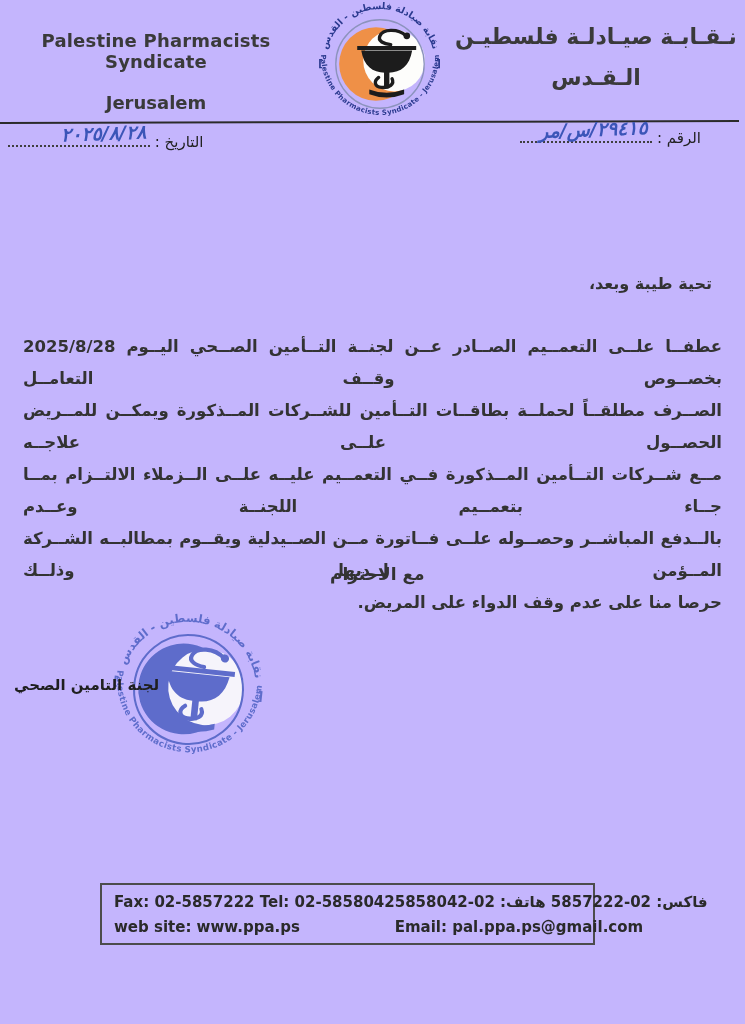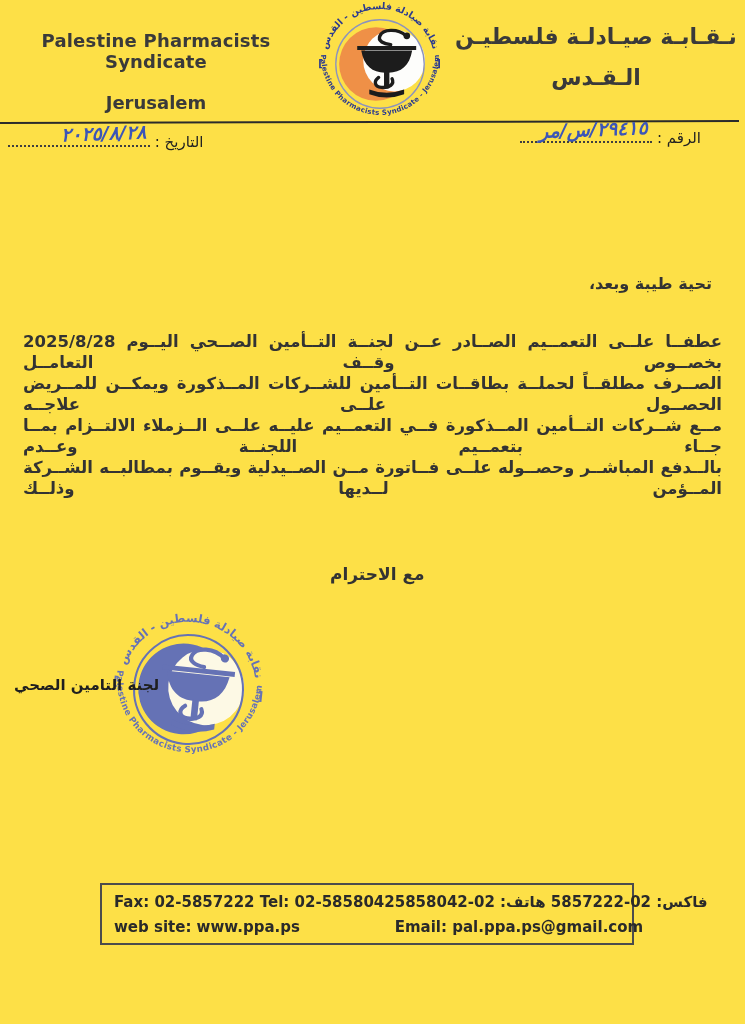--- a/index.html
+++ b/index.html
@@ -1,18 +1,18 @@
 <!DOCTYPE html>
 <html lang="ar"><head>
 <meta charset="utf-8">
 <style>
   html,body{margin:0;padding:0;background:#e8e8e8;}
   .page{
     position:relative;width:745px;height:1024px;margin:0 auto;
-    background:#fde047;overflow:hidden;
+    background:#c4b5fd;overflow:hidden;
     font-family:"DejaVu Sans","Liberation Sans",sans-serif;
     color:#2d2d2d;
   }
   
   .org-en{position:absolute;left:10px;top:30px;width:292px;text-align:center;}
   .org-en .l1{font-size:18px;font-weight:bold;color:#3a3a3a;letter-spacing:.2px;}
   .org-en .l2{font-size:18px;font-weight:bold;color:#3a3a3a;margin-top:20px;}
   .org-ar{position:absolute;left:455px;top:24px;width:282px;text-align:center;direction:rtl;}
   .org-ar .l1{font-size:22px;font-weight:bold;color:#3a3a3a;}
   .org-ar .l2{font-size:22px;font-weight:bold;color:#3a3a3a;margin-top:16px;}
@@ -35,29 +35,29 @@
   }
   .field-number{top:127px;right:44px;}
   .field-number .dots{width:132px;}
   .field-date{top:131px;left:8px;direction:rtl;}
   .field-date .dots{width:142px;}
   
   .salutation{position:absolute;right:33px;top:230px;direction:rtl;font-size:17px;font-weight:bold;color:#333;}
   .greeting{position:absolute;right:33px;top:274px;direction:rtl;font-size:16px;font-weight:bold;color:#333;}
   .body-text{position:absolute;left:23px;top:331px;width:699px;direction:rtl;}
   .body-line{
-    font-size:16.5px;font-weight:bold;color:#333;line-height:21px;
+    font-size:16.5px;font-weight:bold;color:#333;line-height:32px;
     text-align:justify;text-align-last:justify;
   }
   .body-line.last{text-align-last:right;}
   .closing{position:absolute;left:330px;top:564px;direction:rtl;font-size:17px;font-weight:bold;color:#333;}
   .committee-label{position:absolute;left:14px;top:676px;direction:rtl;font-size:15px;font-weight:bold;color:#1f1f1f;z-index:3;}
   
   .footer-box{
-    position:absolute;left:100px;top:883px;width:534px;height:62px;
+    position:absolute;left:100px;top:883px;width:495px;height:62px;
     border:2px solid #4c4c4c;box-sizing:border-box;
     display:grid;grid-template-columns:1fr 1fr;grid-template-rows:1fr 1fr;
     align-items:center;padding:4px 12px;
   }
   .footer-box .cell{font-size:15px;font-weight:bold;color:#2a2a2a;white-space:nowrap;}
   .cell.ar{direction:rtl;text-align:right;}
 </style>
 </head>
 <body>
 
@@ -120,20 +120,21 @@
     </span>
   </div>
 
   <div class="greeting">تحية طيبة وبعد،</div>
 
   <div class="body-text">
     <div class="body-line">عطفــا علــى التعمــيم الصــادر عــن لجنــة التــأمين الصــحي اليــوم 2025/8/28 بخصــوص وقــف التعامــل</div>
     <div class="body-line">الصــرف مطلقــاً لحملــة بطاقــات التــأمين للشــركات المــذكورة ويمكــن للمــريض الحصــول علــى علاجــه</div>
     <div class="body-line">مــع شــركات التــأمين المــذكورة فــي التعمــيم عليــه علــى الــزملاء الالتــزام بمــا جــاء بتعمــيم اللجنــة وعــدم</div>
     <div class="body-line">بالــدفع المباشــر وحصــوله علــى فــاتورة مــن الصــيدلية ويقــوم بمطالبــه الشــركة المــؤمن لــديها وذلــك</div>
+    <div class="body-line last">حرصا منا على عدم وقف الدواء على المريض.</div>
   </div>
 
   <div class="closing">مع الاحترام</div>
 
   <div class="committee-label">لجنة التامين الصحي</div>
 
   <div class="seal seal-stamp">
     <svg viewBox="0 0 200 200">
       <defs>
         <path id="arcTop2" d="M 18,100 A 82,82 0 0 1 182,100"></path>

